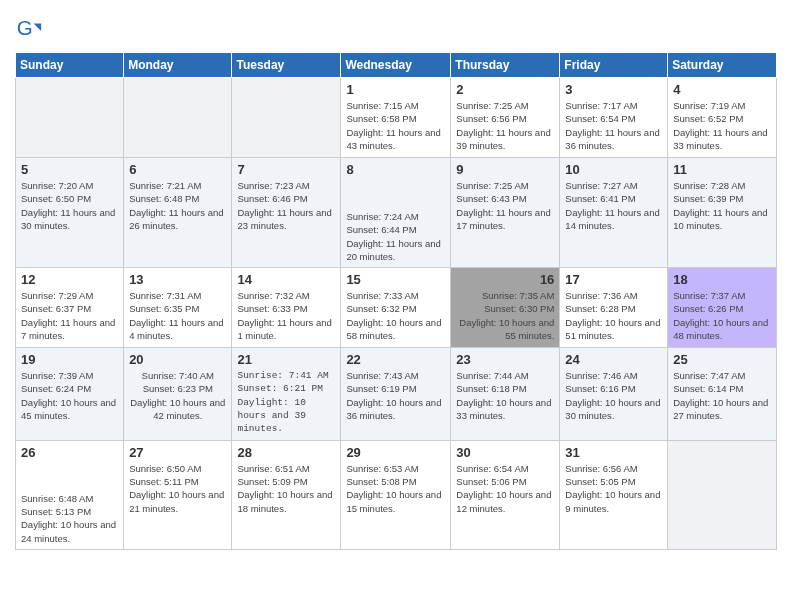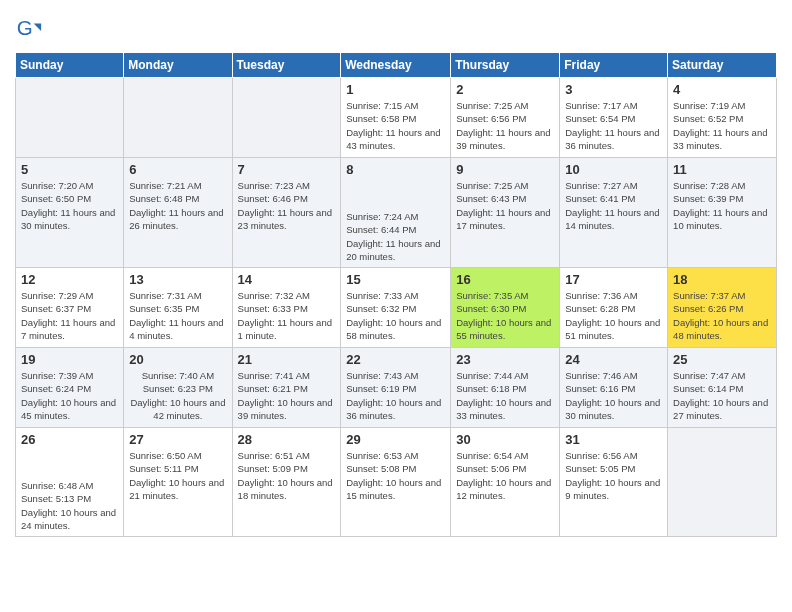--- a/index.html
+++ b/index.html
@@ -222,33 +222,33 @@
           <div class="day-info" style="white-space: pre-line;">Sunrise: 7:32 AM
 Sunset: 6:33 PM
 Daylight: 11 hours and 1 minute.</div>
         </td>
         <td style="background: rgb(255, 255, 255);">
           <span class="day-number">15</span>
           <div class="day-info" style="white-space: pre-line;">Sunrise: 7:33 AM
 Sunset: 6:32 PM
 Daylight: 10 hours and 58 minutes.</div>
         </td>
-        <td style="background: #bef264;">
+        <td style="background: #a3a3a3; text-align: right;">
           <span class="day-number">16</span>
           <div class="day-info" style="white-space: pre-line;">Sunrise: 7:35 AM
 Sunset: 6:30 PM
 Daylight: 10 hours and 55 minutes.</div>
         </td>
         <td style="background: rgb(255, 255, 255);">
           <span class="day-number">17</span>
           <div class="day-info" style="white-space: pre-line;">Sunrise: 7:36 AM
 Sunset: 6:28 PM
 Daylight: 10 hours and 51 minutes.</div>
         </td>
-        <td style="background: #fde047;">
+        <td style="background: #c4b5fd;">
           <span class="day-number">18</span>
           <div class="day-info" style="white-space: pre-line;">Sunrise: 7:37 AM
 Sunset: 6:26 PM
 Daylight: 10 hours and 48 minutes.</div>
         </td>
       </tr>
       <tr>
         <td style="background: rgb(240, 244, 248);">
           <span class="day-number">19</span>
           <div class="day-info" style="white-space: pre-line;">Sunrise: 7:39 AM
@@ -256,21 +256,21 @@
 Daylight: 10 hours and 45 minutes.</div>
         </td>
         <td style="background: rgb(240, 244, 248);">
           <span class="day-number">20</span>
           <div class="day-info" style="white-space: pre-line; text-align: center;">Sunrise: 7:40 AM
 Sunset: 6:23 PM
 Daylight: 10 hours and 42 minutes.</div>
         </td>
         <td style="background: rgb(240, 244, 248);">
           <span class="day-number">21</span>
-          <div class="day-info" style="white-space: pre-line;">Sunrise: 7:41 AM
+          <div class="day-info" style="white-space: pre-line; font-family: Liberation Mono, monospace;">Sunrise: 7:41 AM
 Sunset: 6:21 PM
 Daylight: 10 hours and 39 minutes.</div>
         </td>
         <td style="background: rgb(240, 244, 248);">
           <span class="day-number">22</span>
           <div class="day-info" style="white-space: pre-line;">Sunrise: 7:43 AM
 Sunset: 6:19 PM
 Daylight: 10 hours and 36 minutes.</div>
         </td>
         <td style="background: rgb(240, 244, 248);">

